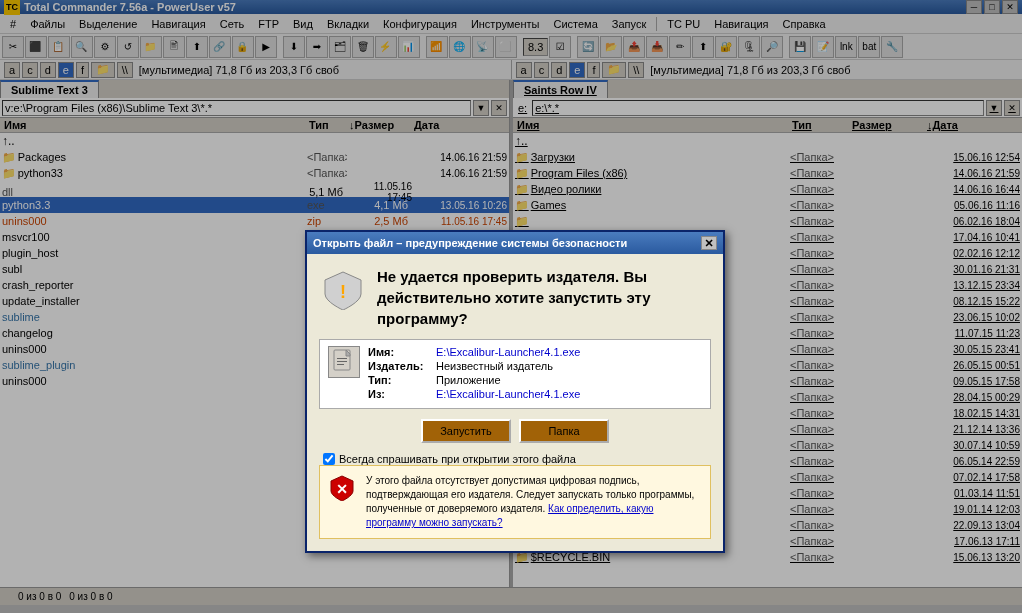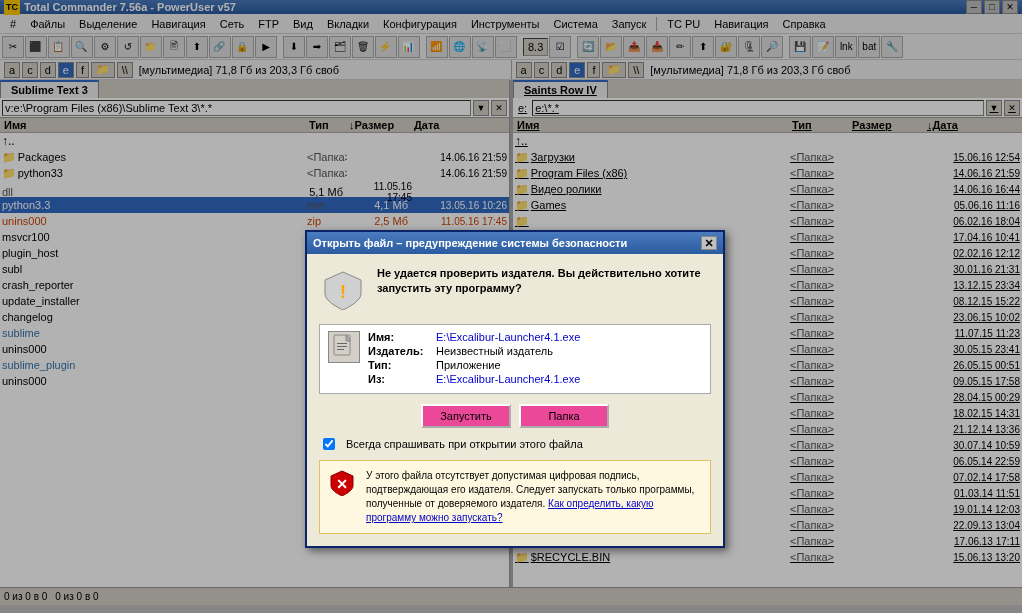--- a/index.html
+++ b/index.html
@@ -213,21 +213,21 @@
     .file-type { text-align: left; color: #555; overflow: hidden; }
     .file-size { text-align: right; padding-right: 4px; }
     .file-date { text-align: right; font-size: 10px; }
 
     
     .status-bar {
       background: #d4d0c8;
       height: 18px;
       display: flex;
       align-items: center;
-      padding: 0 4px;
+      padding: 0 18px;
       font-size: 10px;
       border-top: 1px solid #999;
       gap: 8px;
     }
 
     
     .modal-overlay {
       position: absolute;
       top: 0; left: 0; right: 0; bottom: 0;
       background: rgba(0,0,0,0.3);
@@ -284,21 +284,21 @@
     }
     .modal-warning-icon {
       width: 48px;
       height: 48px;
       flex-shrink: 0;
       display: flex;
       align-items: center;
       justify-content: center;
     }
     .modal-warning-text {
-      font-size: 11px;
+      font-size: 15px;
       line-height: 1.4;
     }
     .modal-warning-text strong {
       font-weight: bold;
     }
 
     .modal-details {
       background: white;
       border: 1px solid #aaa;
       padding: 6px 8px;
@@ -339,34 +339,33 @@
 
     .modal-buttons {
       display: flex;
       justify-content: center;
       gap: 8px;
       margin-bottom: 10px;
     }
     .modal-btn {
       width: 90px;
       height: 24px;
-      background: #ec4899;
+      background: #a16207;
       border: 2px outset #fff;
       font-size: 11px;
       cursor: pointer;
       display: flex;
       align-items: center;
       justify-content: center;
     }
 
     .modal-checkbox-row {
       display: flex;
       align-items: flex-end;
-      gap: 11px;
-      margin-bottom: 10px;
+      gap: 4px;
       padding: 0 4px;
     }
     .modal-checkbox-row input[type=checkbox] { width: 12px; height: 12px; }
 
     .modal-warning-bottom {
       display: flex;
       gap: 10px;
       background: #fff8e0;
       border: 1px solid #e0c060;
       padding: 8px;
@@ -605,29 +604,29 @@
         <div class="file-type" style="color:#555;">exe</div>
         <div class="file-size"></div>
         <div class="file-date"></div>
       </div>
       <div class="file-row">
         <div class="file-name">update_installer</div>
         <div class="file-type" style="color:#555;">exe</div>
         <div class="file-size"></div>
         <div class="file-date"></div>
       </div>
-      <div class="file-row">
-        <div class="file-name">changelog</div>
-        <div class="file-type" style="color:#555;">txt</div>
-        <div class="file-size"></div>
-        <div class="file-date"></div>
-      </div>
       <div class="file-row" style="color:#3776ab;">
         <div class="file-name">sublime</div>
         <div class="file-type" style="color:#3776ab;">py</div>
+        <div class="file-size"></div>
+        <div class="file-date"></div>
+      </div>
+      <div class="file-row">
+        <div class="file-name">changelog</div>
+        <div class="file-type" style="color:#555;">txt</div>
         <div class="file-size"></div>
         <div class="file-date"></div>
       </div>
       <div class="file-row">
         <div class="file-name">unins000</div>
         <div class="file-type" style="color:#555;">msg</div>
         <div class="file-size"></div>
         <div class="file-date"></div>
       </div>
       <div class="file-row" style="color:#3776ab;">

